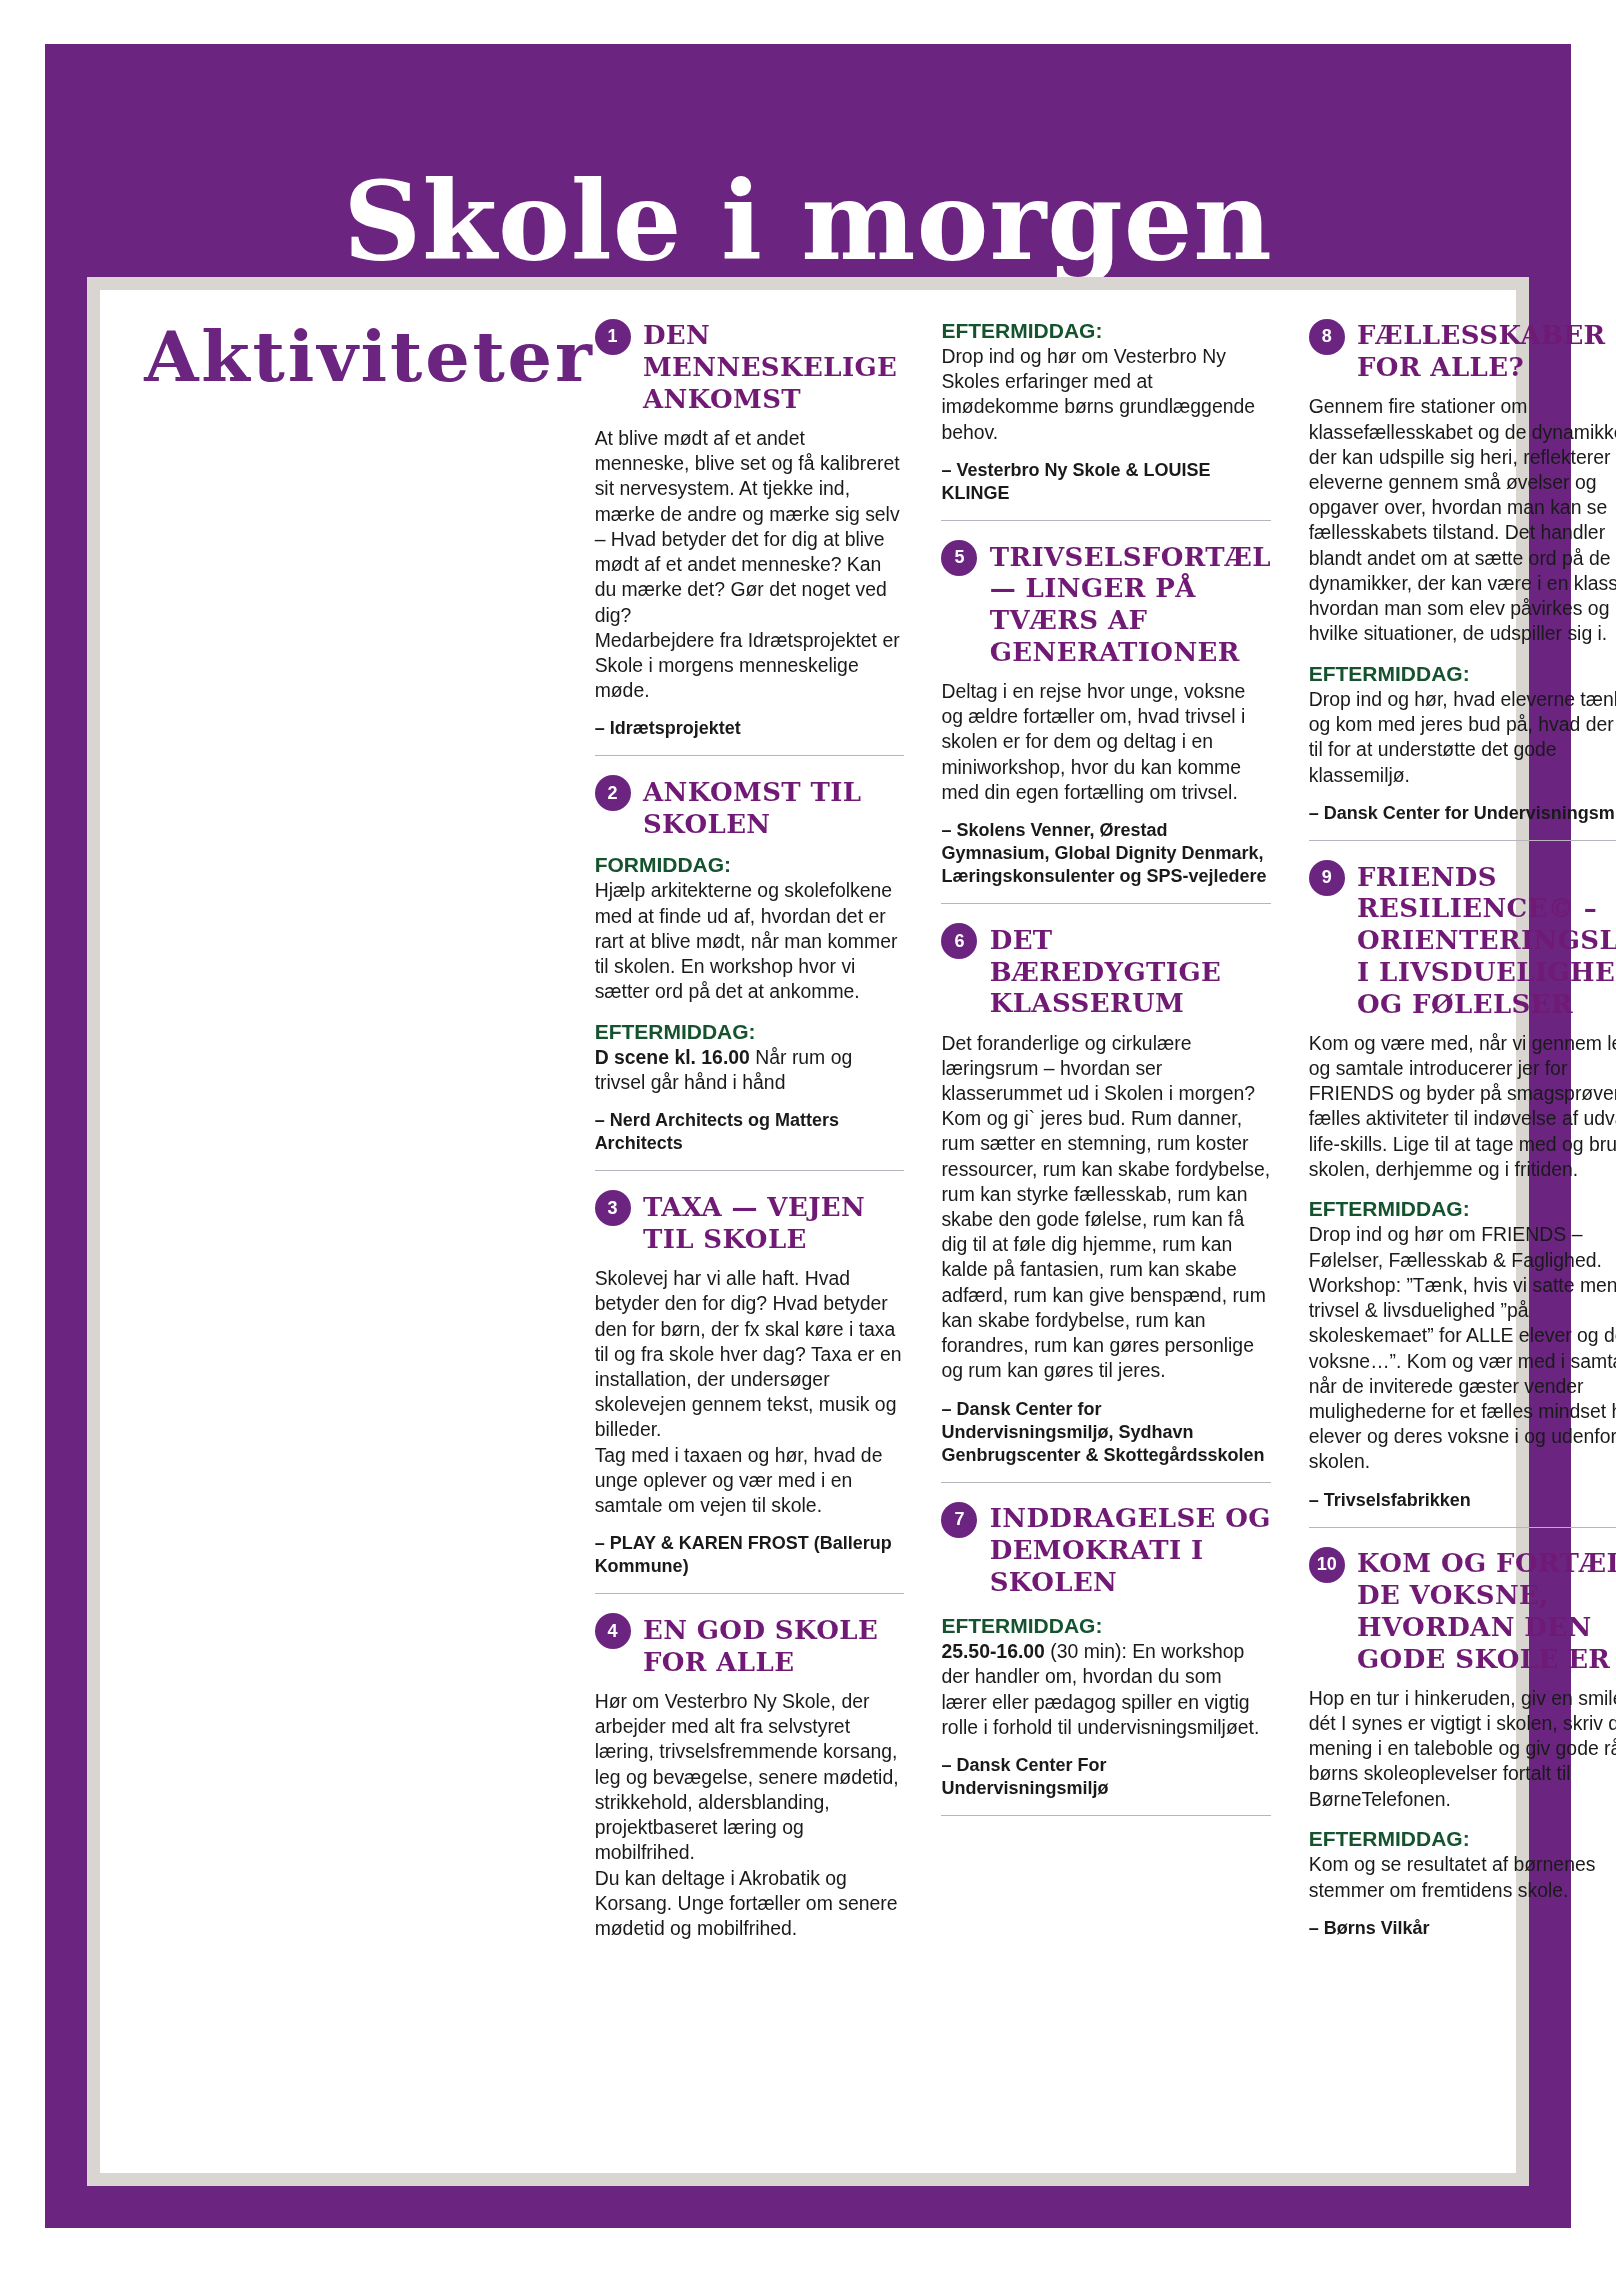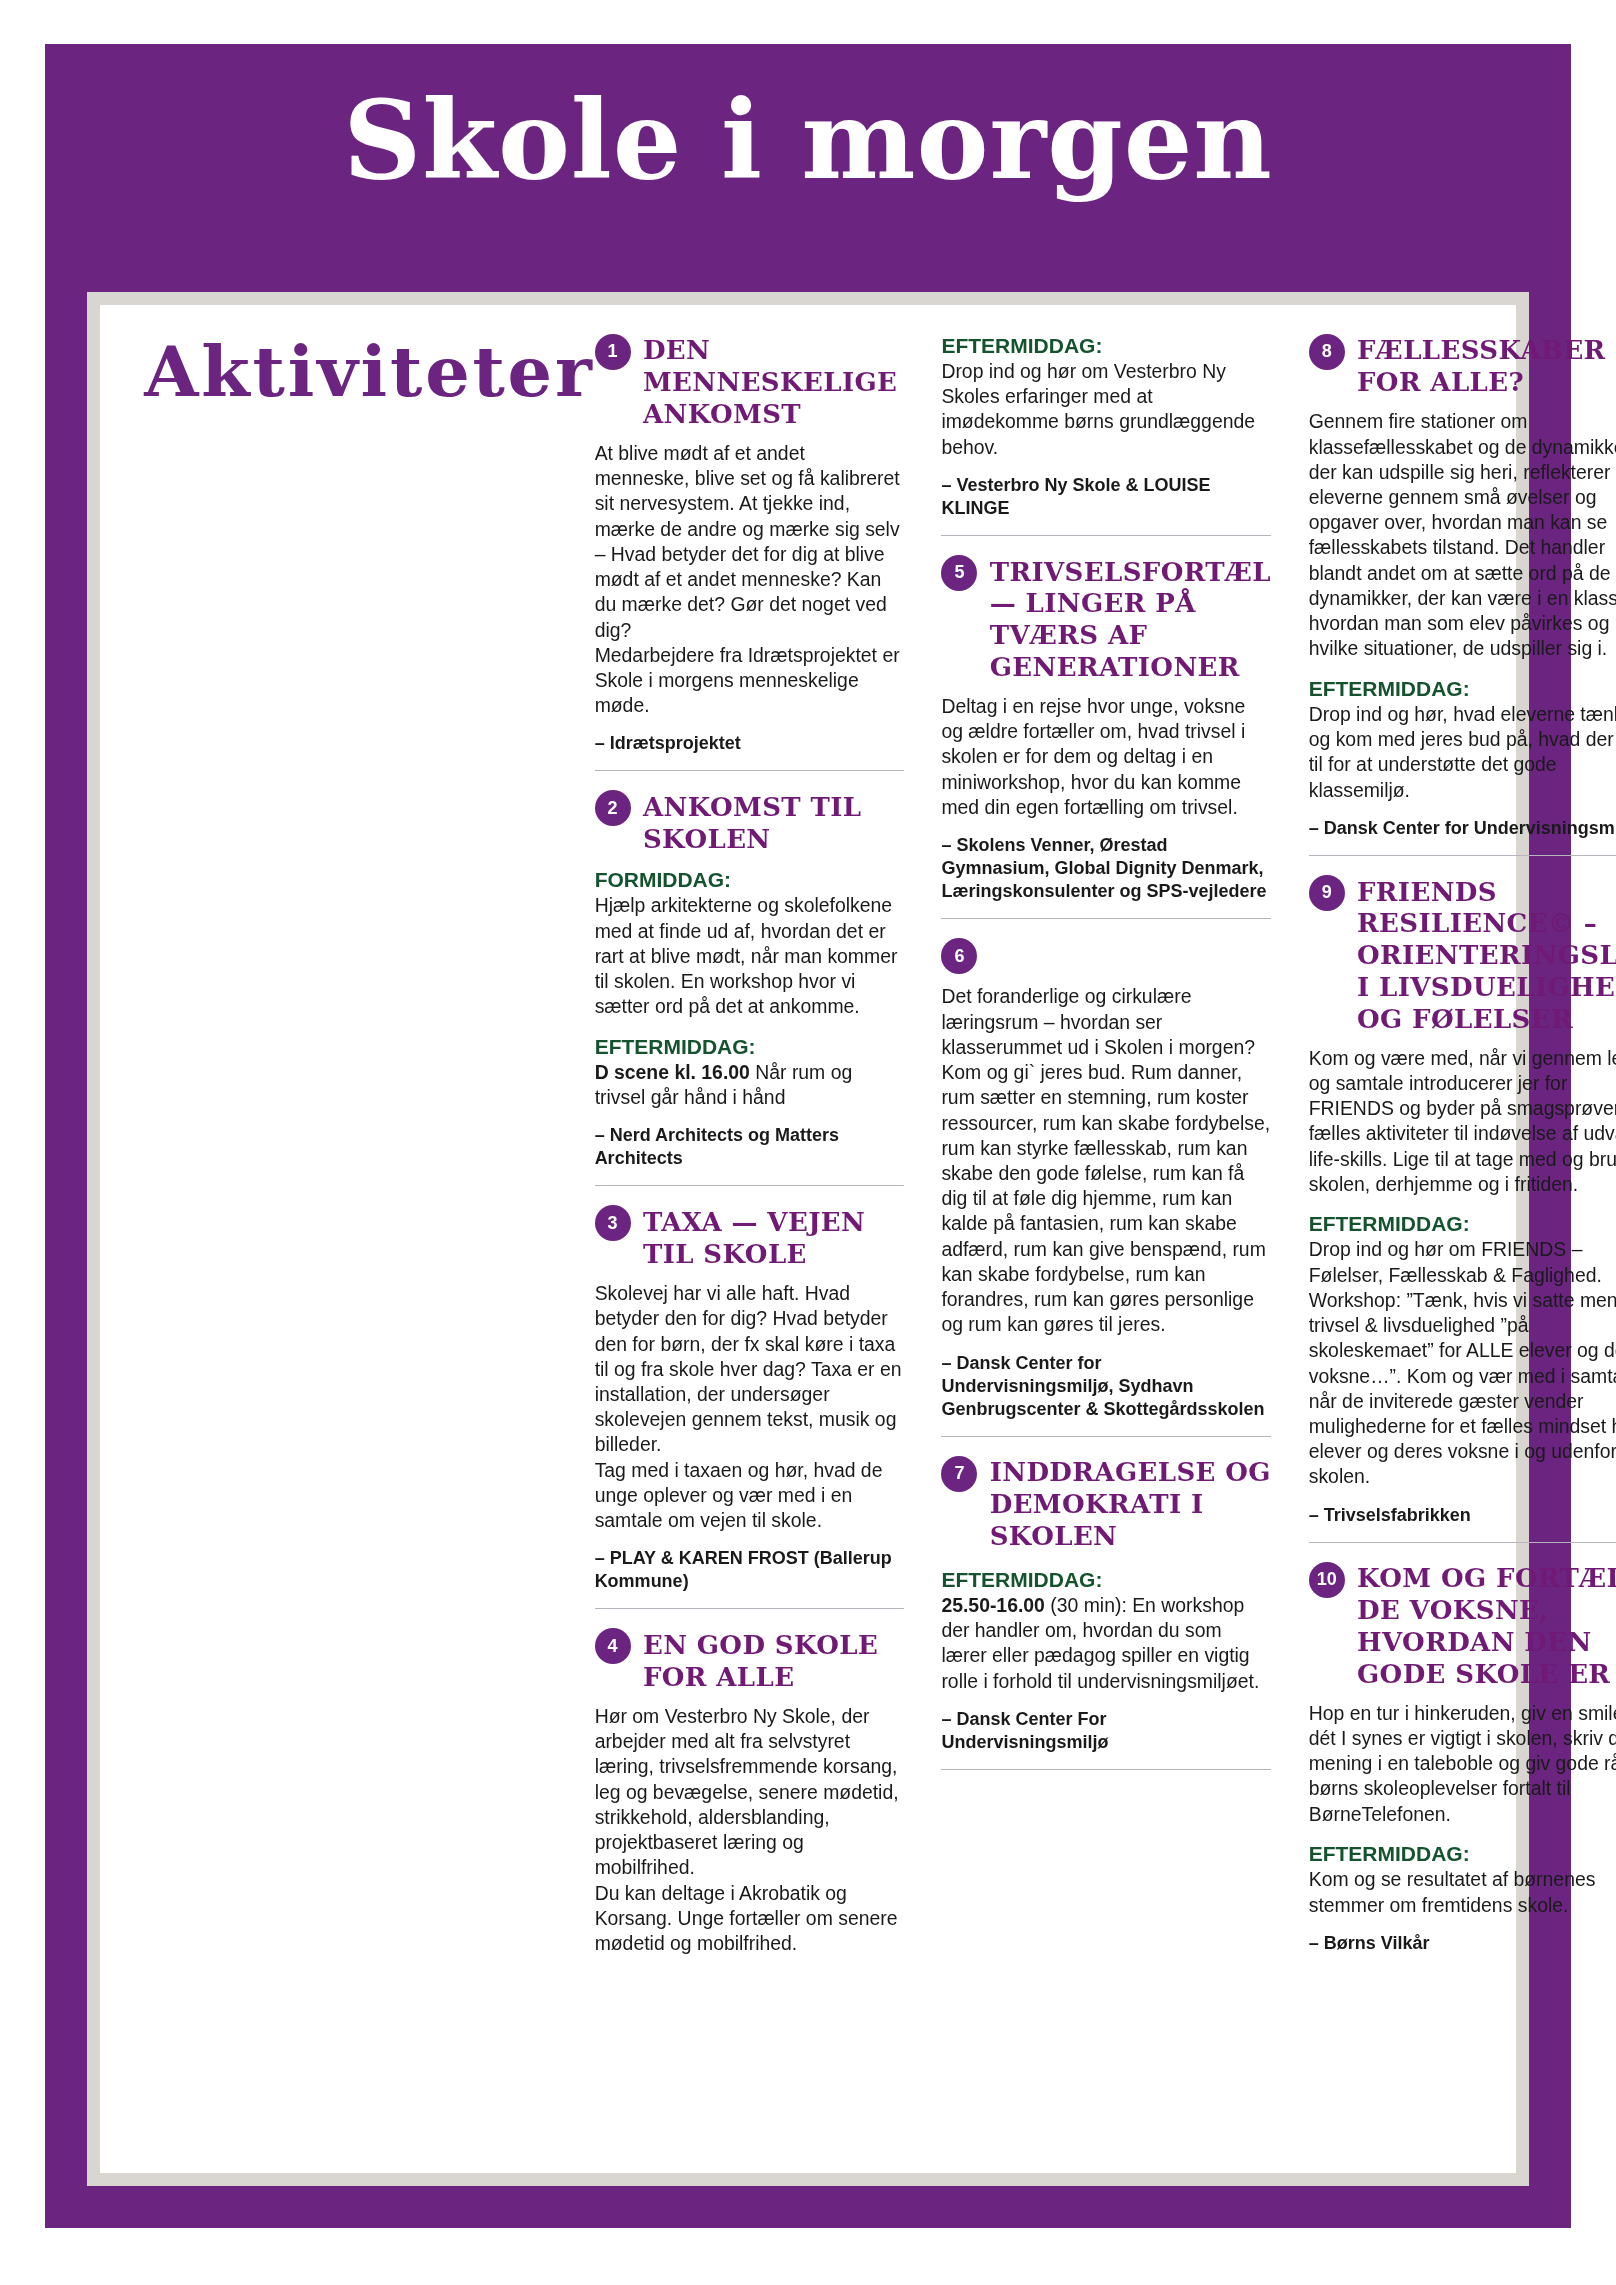--- a/index.html
+++ b/index.html
@@ -27,23 +27,23 @@
     height: 100%;
     background: #6b2480;
     box-sizing: border-box;
     padding: 42px 42px 42px 42px;
     display: flex;
     flex-direction: column;
   }
   .title-bar {
     height: 189px;
     display: flex;
-    align-items: flex-start;
+    align-items: flex-end;
     justify-content: center;
-    padding-bottom: 17px;
+    padding-bottom: 2px;
   }
   .main-title {
     font-family: "DejaVu Serif", "Liberation Serif", serif;
     color: #ffffff;
     font-weight: bold;
     font-size: 108px;
     letter-spacing: 0.9px;
     line-height: 1;
     white-space: nowrap;
   }
@@ -227,20 +227,21 @@
                 <div class="item-title">TRIVSELSFORTÆL— LINGER PÅ TVÆRS AF GENERATIONER</div>
               </div>
               <p class="body">Deltag i en rejse hvor unge, voksne og ældre fortæller om, hvad trivsel i skolen er for dem og deltag i en miniworkshop, hvor du kan komme med din egen fortælling om trivsel.</p>
               <p class="credit">– Skolens Venner, Ørestad Gymnasium, Global Dignity Denmark, Læringskonsulenter og SPS-vejledere</p>
             </div>
             <hr class="rule">
 
             <div class="item">
               <div class="item-head">
                 <div class="num-badge">6</div>
+                <div class="item-title">DET BÆREDYGTIGE KLASSERUM</div>
               </div>
               <p class="body">Det foranderlige og cirkulære læringsrum – hvordan ser klasserummet ud i Skolen i morgen? Kom og gi` jeres bud. Rum danner, rum sætter en stemning, rum koster ressourcer, rum kan skabe fordybelse, rum kan styrke fællesskab, rum kan skabe den gode følelse, rum kan få dig til at føle dig hjemme, rum kan kalde på fantasien, rum kan skabe adfærd, rum kan give benspænd, rum kan skabe fordybelse, rum kan forandres, rum kan gøres personlige og rum kan gøres til jeres.</p>
               <p class="credit">– Dansk Center for Undervisningsmiljø, Sydhavn Genbrugscenter &amp; Skottegårdsskolen</p>
             </div>
             <hr class="rule">
 
             <div class="item">
               <div class="item-head">
                 <div class="num-badge">7</div>
                 <div class="item-title">INDDRAGELSE OG DEMOKRATI I SKOLEN</div>

